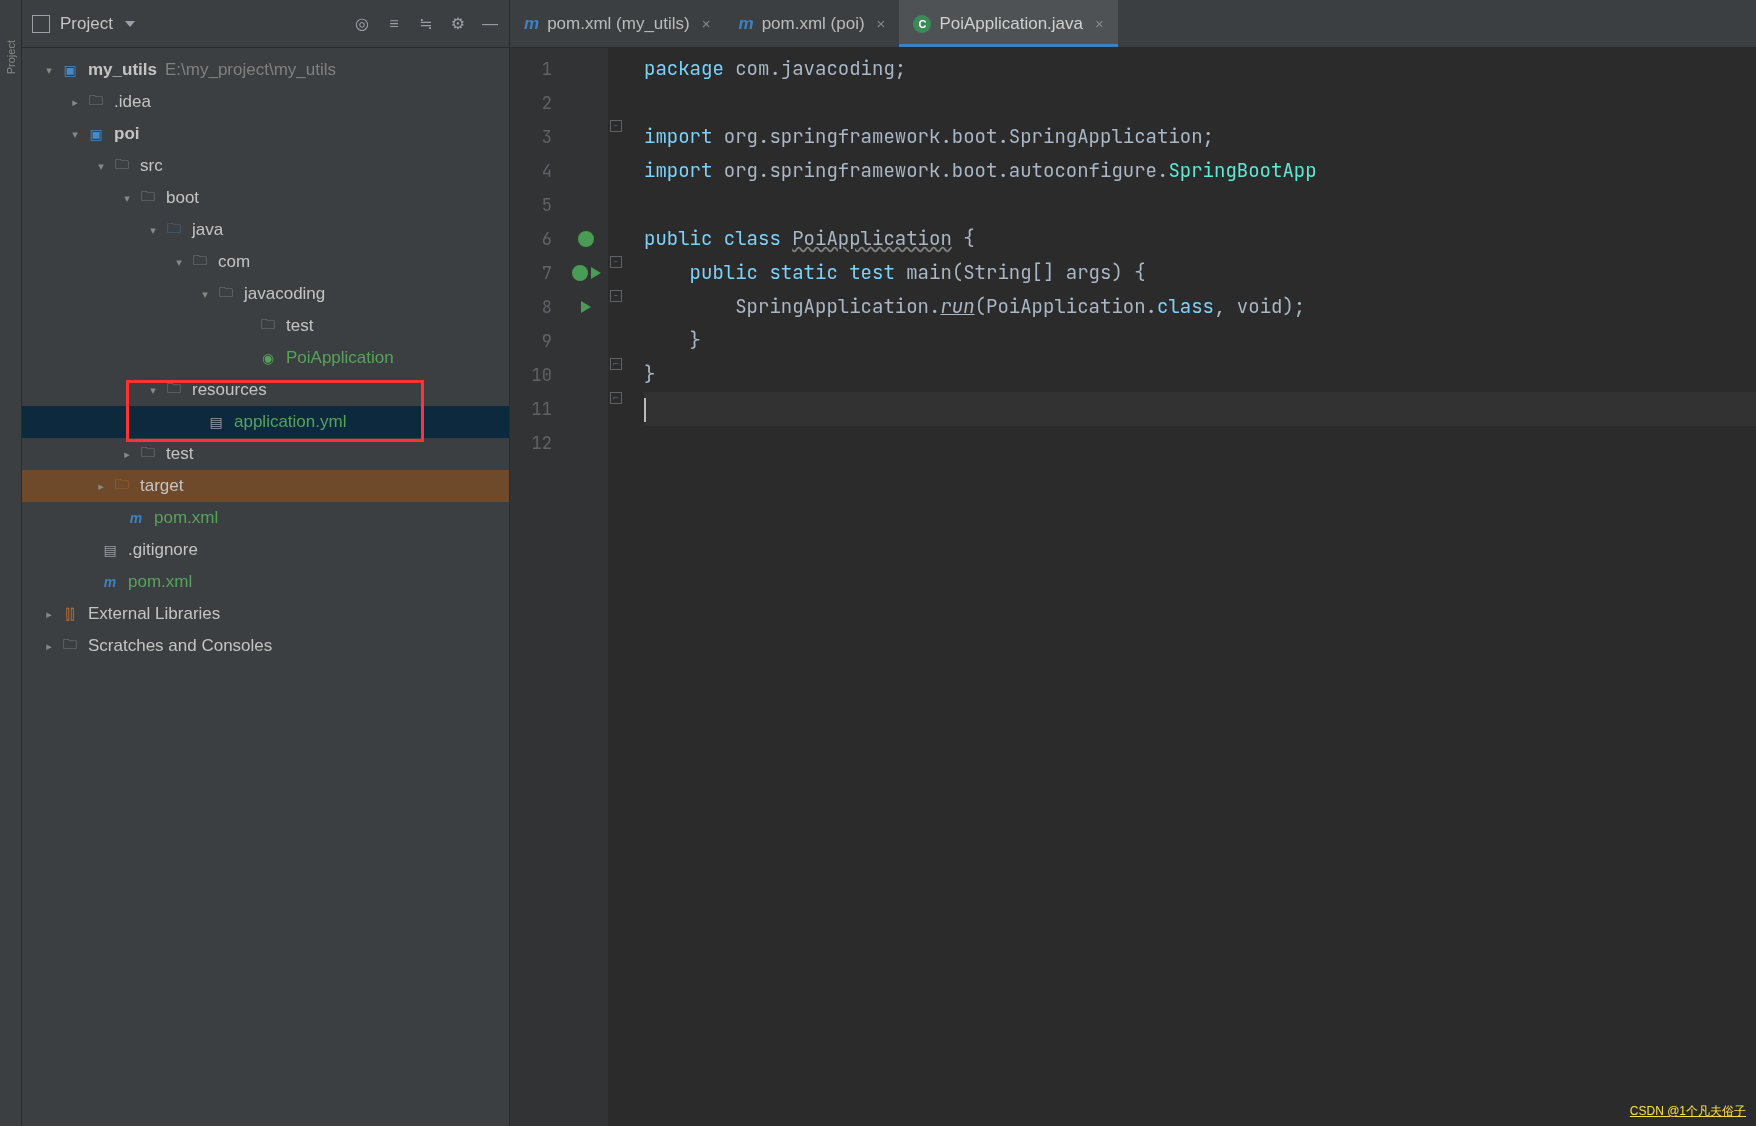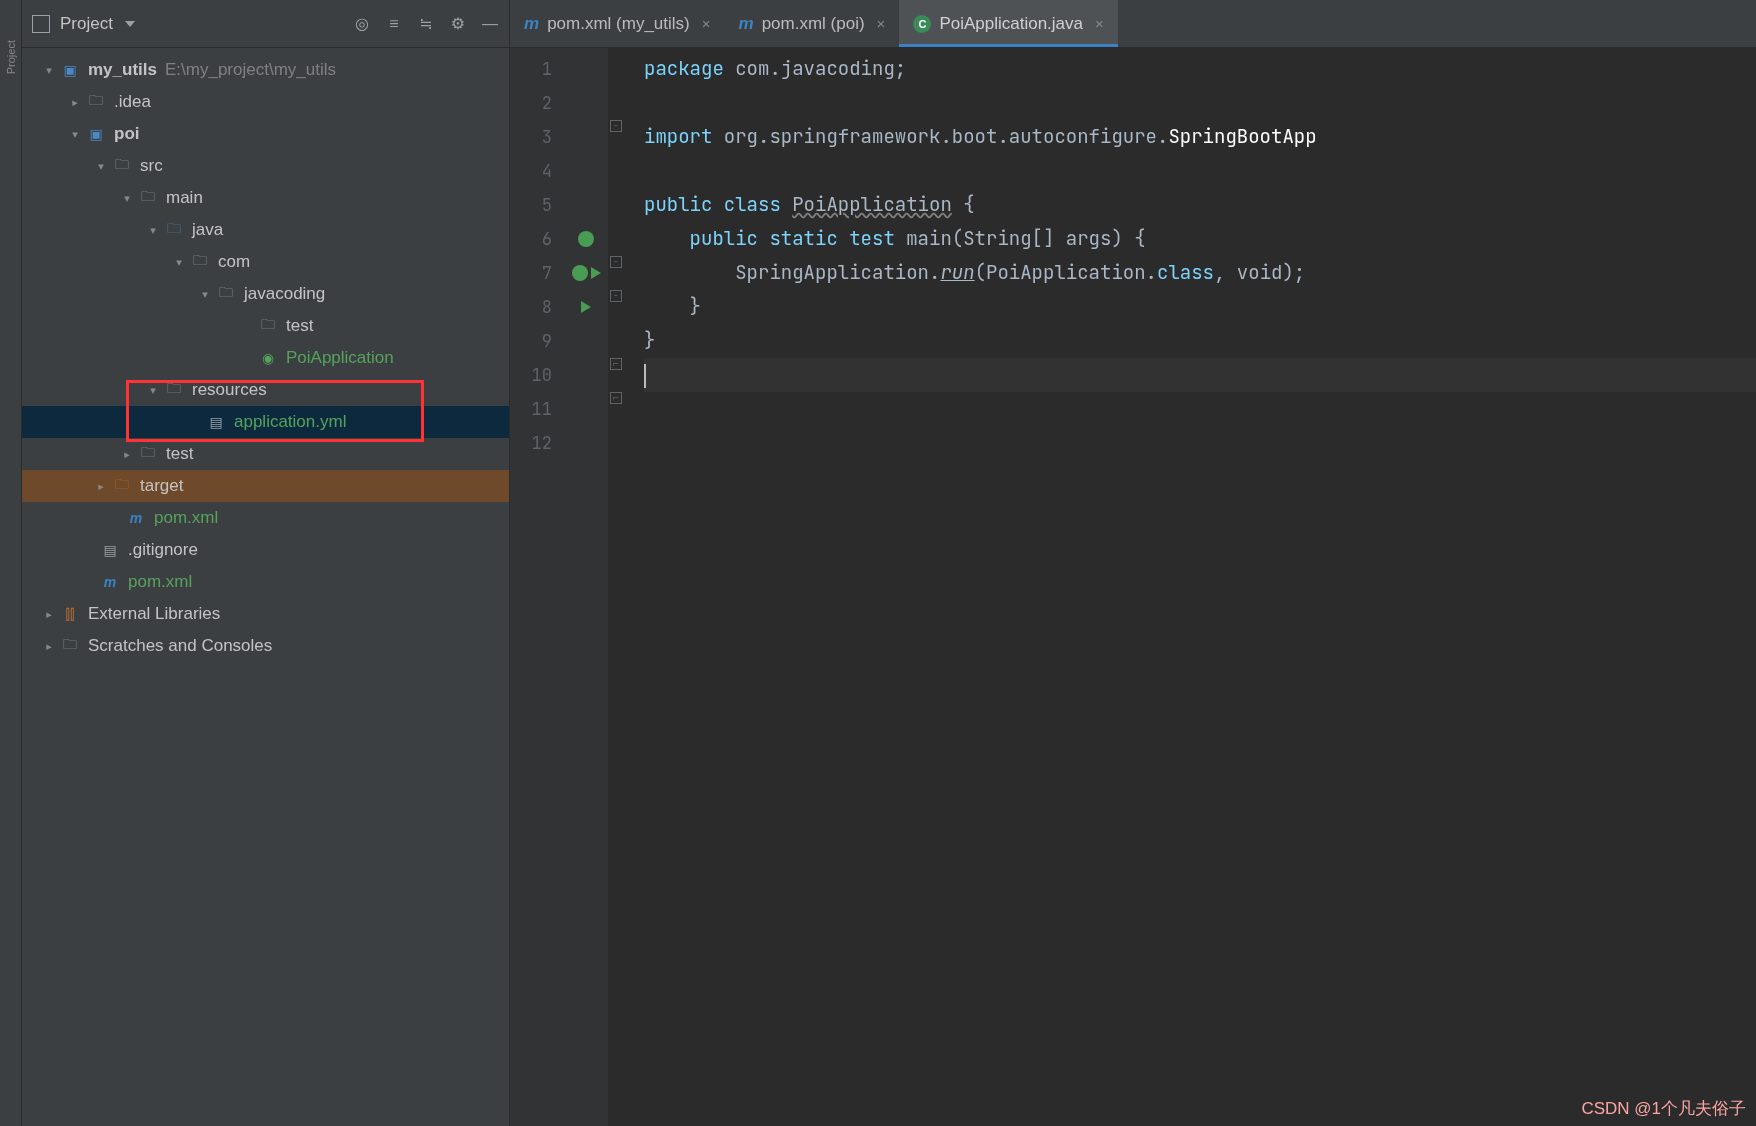--- a/index.html
+++ b/index.html
@@ -175,21 +175,21 @@
 }
 .code .line { height: 34px; white-space: pre; }
 .kw { color: #7dd3fc; }
 .ann { color: #bbb529; }
 .mth-i { color:#a9b7c6; font-style: italic; text-decoration: underline; }
 .wavy { text-decoration: underline wavy #808080; }
 .caret {
   display:inline-block;width:2px;height:24px;background:#bbb;vertical-align:middle;
 }
 .watermark {
-  position:absolute;bottom:6px;right:10px;color:#fca5a5;font-size:17px;
+  position:absolute;bottom:6px;right:10px;color:#fde047;font-size:12px;text-decoration:underline;
 }
 .green-tri{
   width:0;height:0;border-left:10px solid #499c54;border-top:6px solid transparent;border-bottom:6px solid transparent;
 }
 .green-circ{width:16px;height:16px;border-radius:50%;background:#499c54;}
 .fold{
   width:12px;height:12px;border:1px solid #606366;position:relative;font-size:10px;color:#606366;display:flex;align-items:center;justify-content:center;line-height:1;
 }
 .fold-col{width:16px;background:#2b2b2b;padding-top:4px;}
 .fold-col .fc{height:34px;display:flex;align-items:flex-start;justify-content:center;}
@@ -234,21 +234,21 @@
       <span class="node-label bold">poi</span>
     </div>
     <div class="tree-row" style="padding-left:72px">
       <span class="chev expanded"></span>
       <span class="node-icon folder">🗀</span>
       <span class="node-label">src</span>
     </div>
     <div class="tree-row" style="padding-left:98px">
       <span class="chev expanded"></span>
       <span class="node-icon folder">🗀</span>
-      <span class="node-label">main</span>
+      <span class="node-label">boot</span>
     </div>
     <div class="tree-row" style="padding-left:124px">
       <span class="chev expanded"></span>
       <span class="node-icon folder-blue">🗀</span>
       <span class="node-label">java</span>
     </div>
     <div class="tree-row" style="padding-left:150px">
       <span class="chev expanded"></span>
       <span class="node-icon folder">🗀</span>
       <span class="node-label">com</span>
@@ -394,21 +394,22 @@
           <span class="fold">⌐</span>
         </div>
       <div class="fc">
           <span class="fold">⌐</span>
         </div>
       <div class="fc"></div>
     </div>
     <div class="code">
       <div class="line"><span class="kw">package</span><span> com.javacoding;</span></div>
       <div class="line"></div>
-      <div class="line"><span class="kw">import</span><span> org.springframework.boot.autoconfigure.</span><span style="color:#ffffff">SpringBootApp</span></div>
+      <div class="line"><span class="kw">import</span><span> org.springframework.boot.SpringApplication;</span></div>
+      <div class="line"><span class="kw">import</span><span> org.springframework.boot.autoconfigure.</span><span style="color:#5eead4">SpringBootApp</span></div>
       <div class="line"></div>
       <div class="line"><span class="kw">public class </span><span class="wavy">PoiApplication</span><span> {</span></div>
       <div class="line"><span class="kw">    public static </span><span class="kw">test</span><span> main(String[] args) {</span></div>
       <div class="line"><span>        SpringApplication.</span><span class="mth-i">run</span><span>(PoiApplication.</span><span class="kw">class</span><span>, void);</span></div>
       <div class="line"><span>    }</span></div>
       <div class="line"><span>}</span></div>
       <div class="line" style="background:#323232;"><span class="caret"></span></div>
     </div>
   </div>
 </div>

